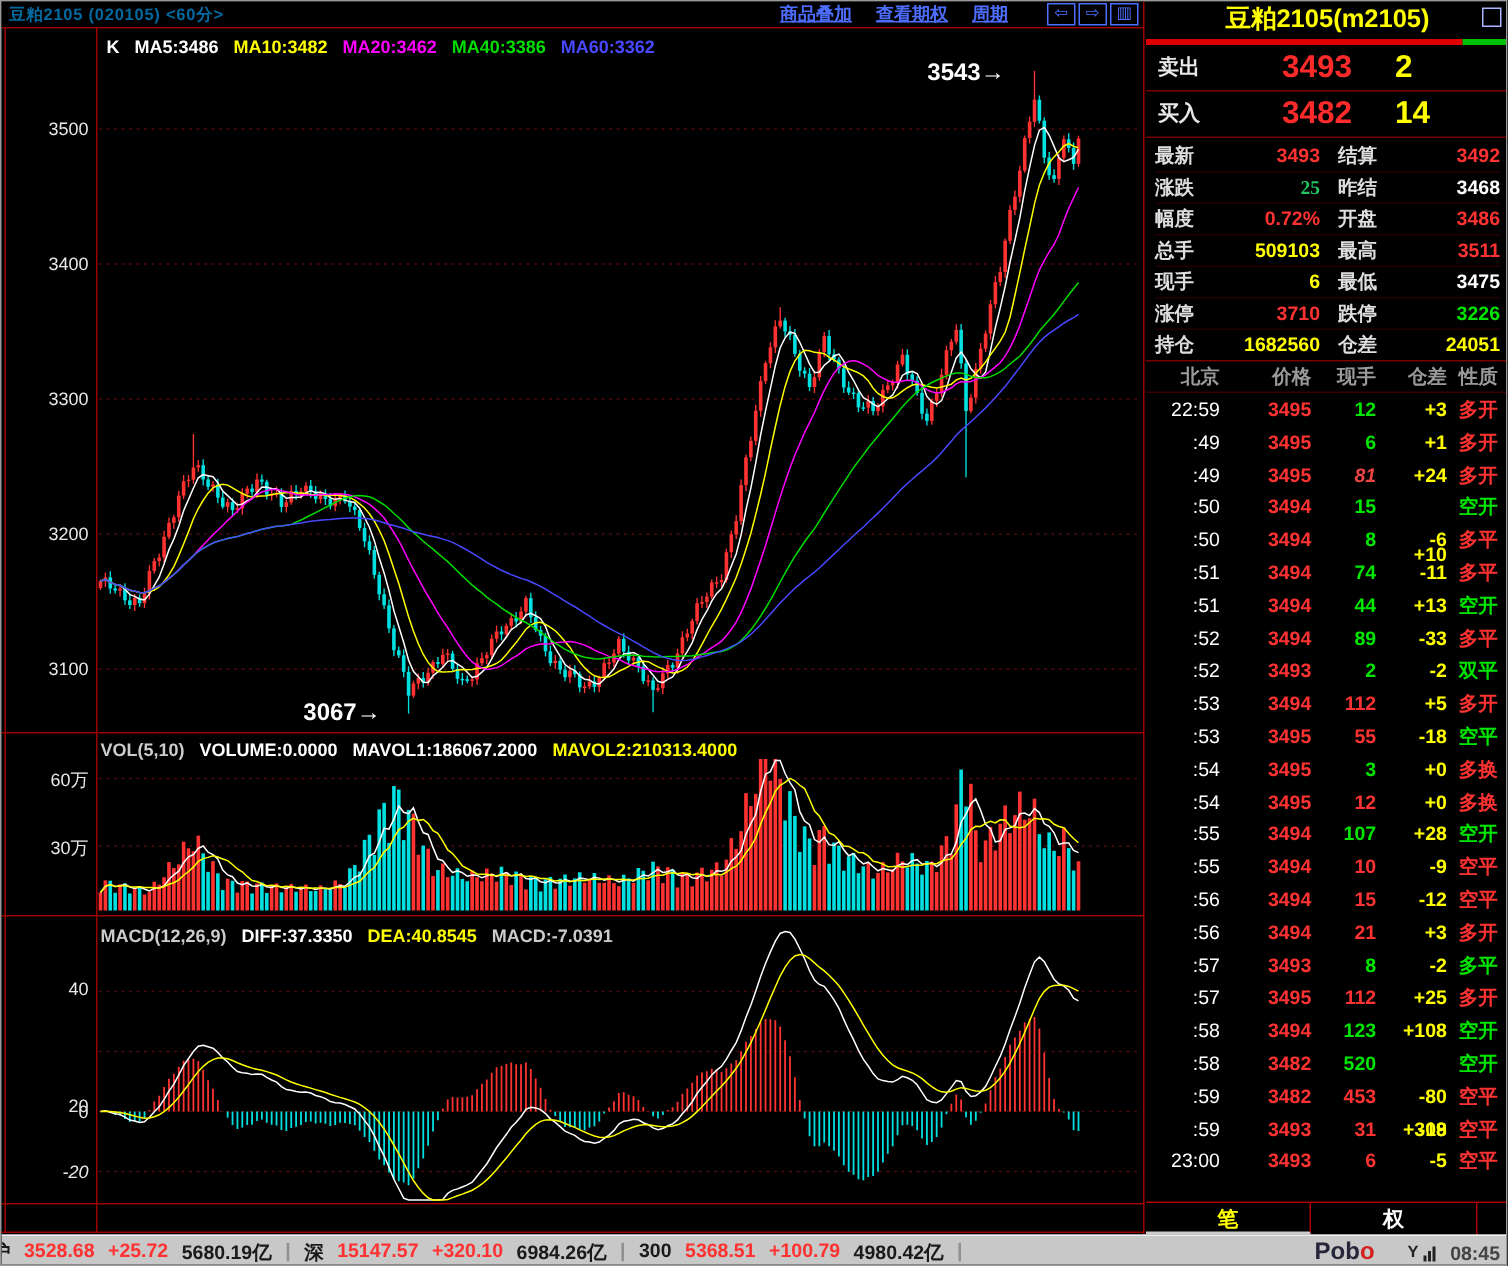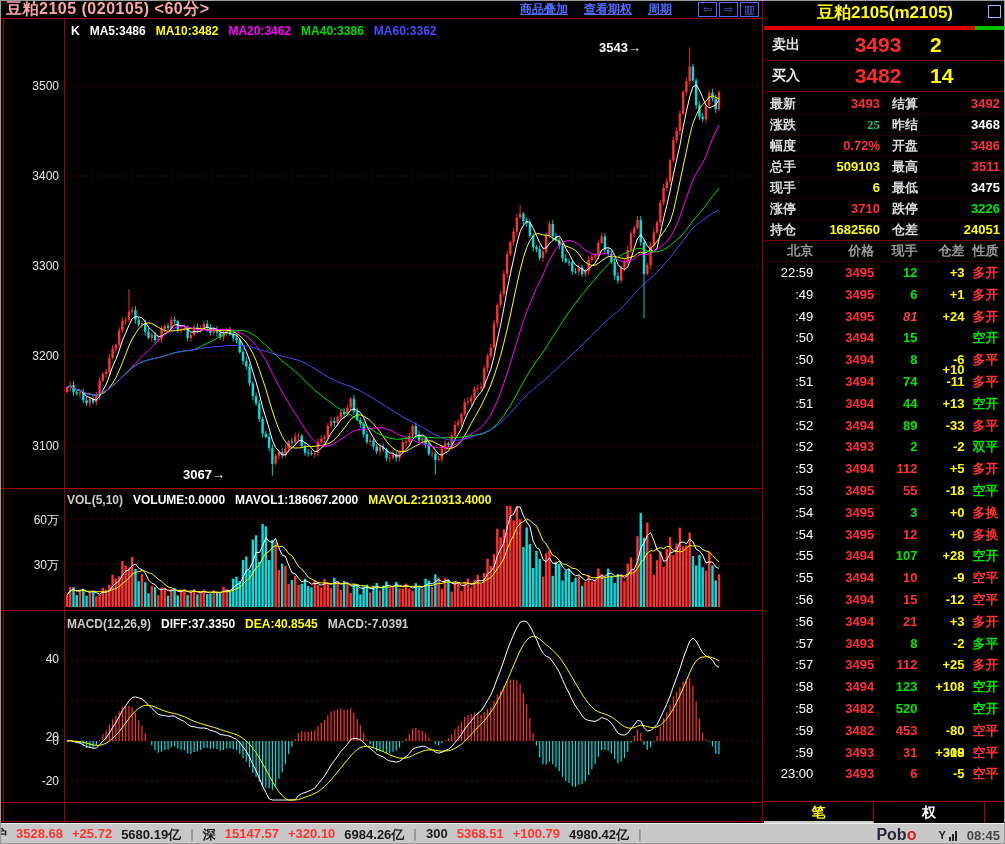--- a/index.html
+++ b/index.html
@@ -1,32 +1,32 @@
 <!DOCTYPE html>
 <html><head>
 <meta charset="utf-8">
 <style>
   html,body{margin:0;padding:0;background:#222;}
   #app{position:relative;width:1005px;height:844px;background:#000;overflow:hidden;
        font-family:"Liberation Sans","DejaVu Sans",sans-serif;border:1px solid #9a9a9a;box-sizing:border-box;}
   
   #topbar{position:absolute;left:0;top:0;width:762px;height:17px;background:#000;display:flex;align-items:center;}
-  #topbar .title{color:#fca5a5;font-size:16px;font-weight:bold;padding-left:5px;letter-spacing:0.5px;}
+  #topbar .title{color:#0369a1;font-size:11px;font-weight:bold;padding-left:5px;letter-spacing:0.5px;}
   #topbar .menu{margin-left:auto;display:flex;align-items:center;}
   #topbar .link{color:#4d6dff;font-size:12px;font-weight:bold;text-decoration:underline;margin-right:16px;cursor:pointer;}
   .iconbox{width:17px;height:13px;border:1px solid #4d6dff;color:#4d6dff;font-size:11px;line-height:12px;
            text-align:center;margin-right:2px;cursor:pointer;background:#000;}
   
   .hline{position:absolute;height:1px;background:#9c0000;}
   .vline{position:absolute;width:1px;background:#9c0000;}
   
   .hdr{position:absolute;font-size:12px;font-weight:bold;white-space:nowrap;}
   .hdr span{margin-right:10px;}
   .ylab{position:absolute;left:0;width:58px;text-align:right;color:#e8e8e8;font-size:12px;}
-  .anno{position:absolute;color:#ffffff;font-size:13px;font-weight:bold;text-align:left;}
+  .anno{position:absolute;color:#ffffff;font-size:16px;font-weight:bold;text-align:center;}
   #xaxis{position:absolute;left:0;top:803px;width:762px;height:17px;color:#e8e8e8;font-size:12px;}
   #xaxis .period{position:absolute;left:0;top:2px;width:60px;text-align:right;font-weight:bold;}
   #xaxis .xl{position:absolute;top:2px;}
   
   #panel{position:absolute;left:763px;top:0;width:242px;height:822px;background:#000;}
   #panel .phead{position:relative;height:25px;text-align:center;color:#ffff00;font-size:17px;font-weight:bold;line-height:24px;}
   #panel .restore{position:absolute;right:5px;top:4px;width:11px;height:11px;border:1px solid #aab4ff;cursor:pointer;}
   #sbar{display:flex;height:4px;}
   #sbar .sb-red{background:#e00000;width:87%;}
   #sbar .sb-green{background:#00c000;width:13%;}
@@ -918,21 +918,21 @@
         <div class="ylab" style="top: 61px;">3500</div>
         <div class="ylab" style="top: 151px;">3400</div>
         <div class="ylab" style="top: 241px;">3300</div>
         <div class="ylab" style="top: 331px;">3200</div>
         <div class="ylab" style="top: 421px;">3100</div>
         <div class="ylab" style="top: 494px;">60万</div>
         <div class="ylab" style="top: 539px;">30万</div>
         <div class="ylab" style="top: 634px;">40</div>
         <div class="ylab" style="top: 676px; margin-top: 36px;">20</div>
         <div class="ylab" style="top: 716px;">0</div>
-        <div class="ylab" style="top: 756px;">-20</div>
+        <div class="ylab" style="top: 756px; font-style: italic;">-20</div>
       </div>
 
     <div class="anno" style="left:598px;top:22px;width:90px;">3543→</div>
     <div class="anno" style="left:182px;top:449px;width:90px;">3067→</div>
 
     <div id="xaxis">
       <span class="period">60分</span>
     <span class="xl" style="left: 67px;">1118</span>
         <span class="xl" style="left: 133px;">24</span>
         <span class="xl" style="left: 208px;">30</span>

